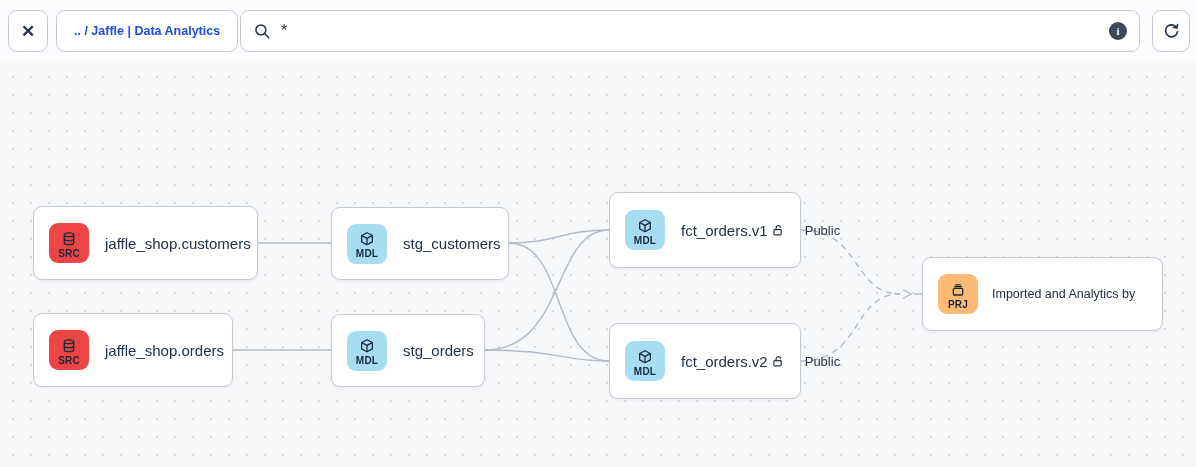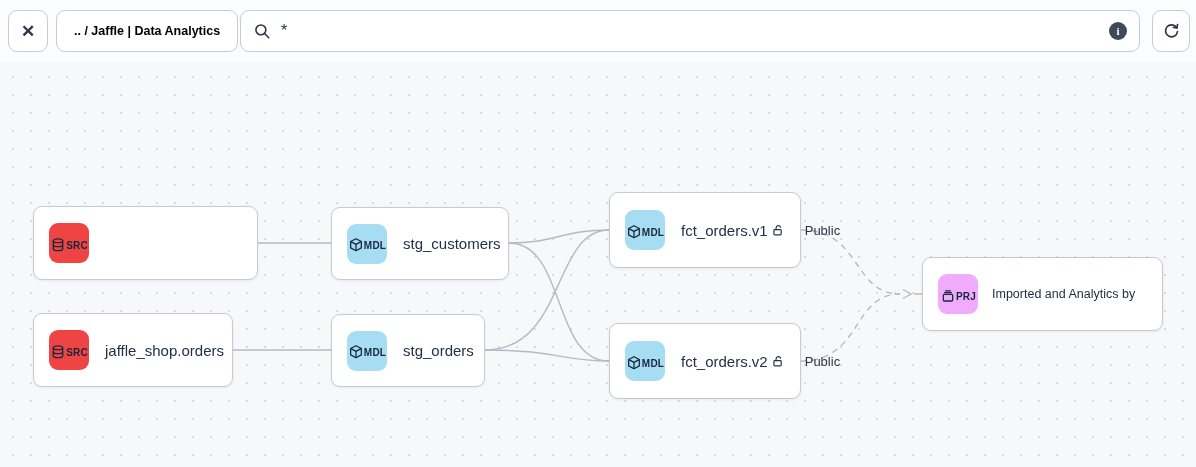--- a/index.html
+++ b/index.html
@@ -20,21 +20,21 @@
   .pill {
     position:absolute; top:10px; height:42px;
     background:#ffffff;
     border:1px solid #c6cbd5;
     border-radius:9px;
     display:flex; align-items:center; justify-content:center;
   }
   .btn-close { left:8px; width:40px; cursor:pointer; }
   .btn-close span { font-size:17px; font-weight:700; color:#2b3648; line-height:1; }
   .breadcrumb { left:56px; padding:0 17px; cursor:pointer; }
-  .breadcrumb span { font-size:12.5px; font-weight:700; color:#000000; white-space:nowrap; }
+  .breadcrumb span { font-size:12.5px; font-weight:700; color:#1d4ed8; white-space:nowrap; }
   .searchbar { left:240px; width:900px; padding:0 12px; justify-content:flex-start; }
   .searchbar svg.mag { width:18px; height:18px; flex:none; margin-right:10px; }
   .searchbar input {
     flex:1; border:none; outline:none; background:transparent;
     font-family:"Liberation Sans", sans-serif;
     font-size:16px; color:#1e2b3c; height:100%;
   }
   .info-dot {
     flex:none; width:18px; height:18px; border-radius:50%;
     background:#3e4a5a; color:#ffffff;
@@ -70,26 +70,26 @@
   #n-src-customers { left:33px;  top:206px; width:225px; height:74px; }
   #n-src-orders    { left:33px;  top:313px; width:200px; height:74px; }
   #n-stg-customers { left:331px; top:207px; width:178px; height:73px; }
   #n-stg-orders    { left:331px; top:314px; width:154px; height:73px; }
   #n-fct-v1        { left:609px; top:192px; width:192px; height:76px; }
   #n-fct-v2        { left:609px; top:323px; width:192px; height:76px; }
   #n-prj           { left:922px; top:257px; width:241px; height:74px; gap:14px; }
 
   .badge {
     flex:none; width:40px; height:40px; border-radius:9px;
-    display:flex; flex-direction:row; align-items:center; justify-content:center;
+    display:flex; flex-direction:column; align-items:center; justify-content:center;
     padding-top:3px;
   }
   .badge-src { background:#ef4444; }
   .badge-mdl { background:#a6ddf3; }
-  .badge-prj { background:#f0abfc; }
+  .badge-prj { background:#fdba74; }
   .badge svg { width:16px; height:16px; }
   .badge .badge-label {
     font-size:10px; font-weight:700; color:#16283c; letter-spacing:.2px; margin-top:1px;
   }
   .node-label { font-size:15px; color:#223048; white-space:nowrap; }
   .node-text { display:flex; gap:4px; }
   .access { display:flex; align-items:center; gap:20px; }
   .access svg { width:13px; height:13px; }
   .access span { font-size:13px; color:#2b3648; }
   .prj-title { font-size:12.5px; color:#1d2c3f; white-space:nowrap; }
@@ -140,20 +140,21 @@
 
 <div class="node" id="n-src-customers">
   <div class="badge badge-src">
     <svg viewBox="0 0 24 24" fill="none" stroke="#16283c" stroke-width="2">
       <ellipse cx="12" cy="5.6" rx="7" ry="2.9"></ellipse>
       <path d="M5 5.6 v6 c0 1.6 3.1 2.9 7 2.9 s7 -1.3 7 -2.9 v-6"></path>
       <path d="M5 11.6 v6 c0 1.6 3.1 2.9 7 2.9 s7 -1.3 7 -2.9 v-6"></path>
     </svg>
     <span class="badge-label">SRC</span>
   </div>
+  <span class="node-label">jaffle_shop.customers</span>
 </div>
 
 <div class="node" id="n-src-orders">
   <div class="badge badge-src">
     <svg viewBox="0 0 24 24" fill="none" stroke="#16283c" stroke-width="2">
       <ellipse cx="12" cy="5.6" rx="7" ry="2.9"></ellipse>
       <path d="M5 5.6 v6 c0 1.6 3.1 2.9 7 2.9 s7 -1.3 7 -2.9 v-6"></path>
       <path d="M5 11.6 v6 c0 1.6 3.1 2.9 7 2.9 s7 -1.3 7 -2.9 v-6"></path>
     </svg>
     <span class="badge-label">SRC</span>

